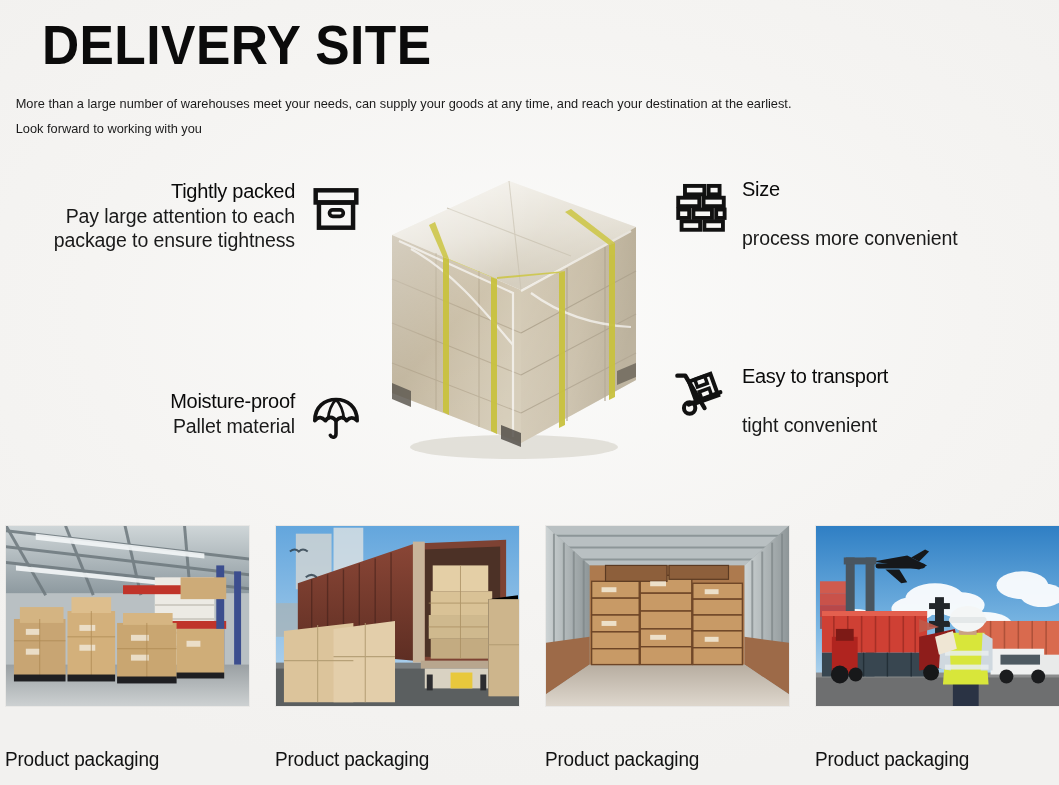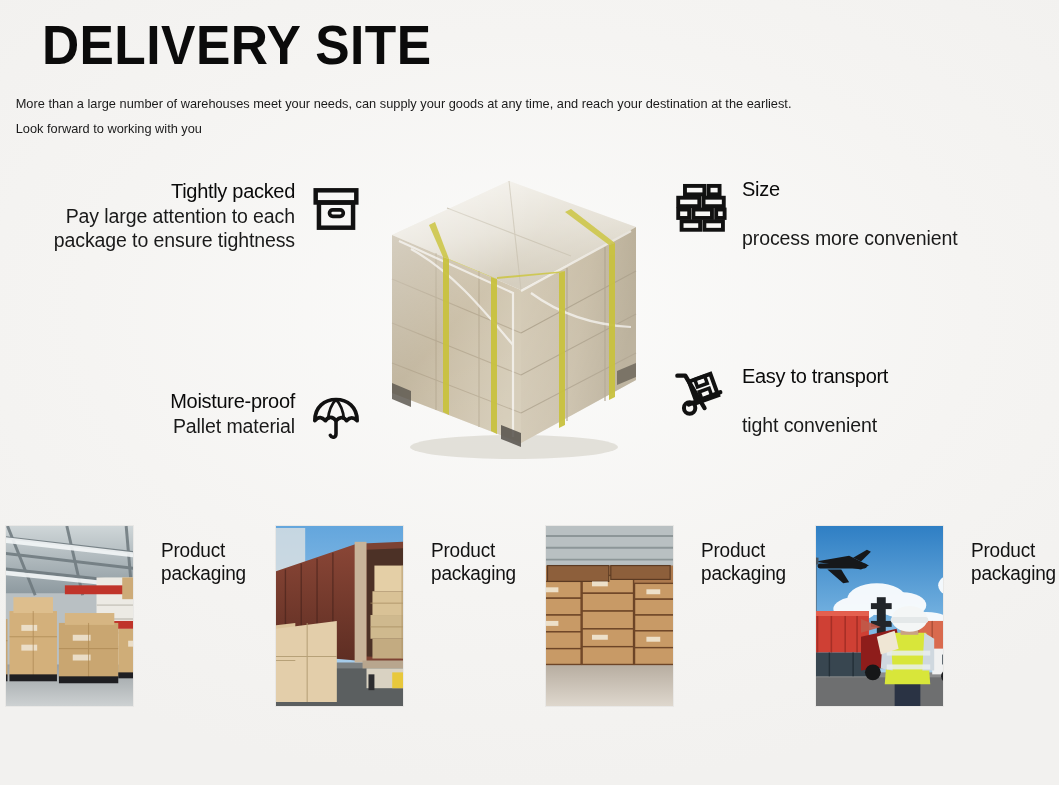--- a/index.html
+++ b/index.html
@@ -127,20 +127,21 @@
     top: 525px;
     left: 5px;
     width: 1049px;
     height: 250px;
     display: flex;
     gap: 25px;
   }
   .card {
     width: 245px;
     display: flex;
+    flex-direction: column;
     gap: 27px;
   }
   .thumb {
     width: 245px;
     height: 182px;
     overflow: hidden;
     background: #cfcfcf;
     position: relative;
     border: 1px solid #e9e8e6;
   }

